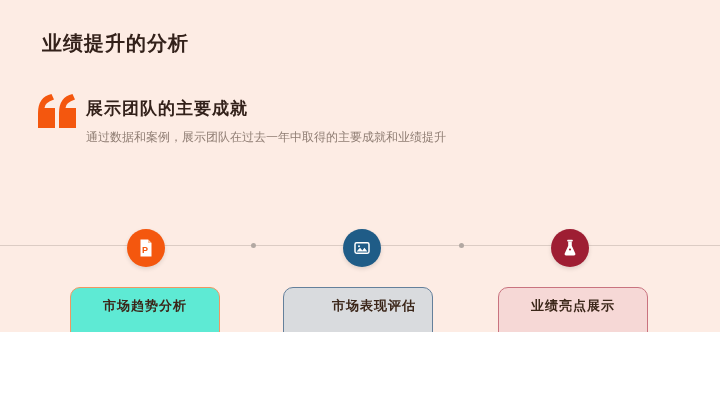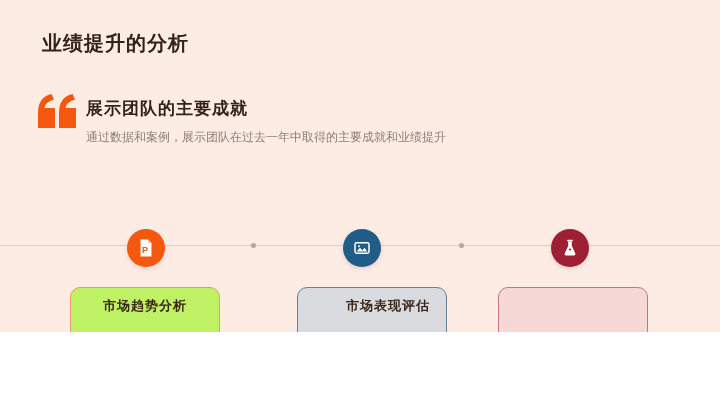--- a/index.html
+++ b/index.html
@@ -46,21 +46,21 @@
   .icon-0 { left: 127px; }
   .icon-1 { left: 343px; }
   .icon-2 { left: 551px; }
   .card {
     position: absolute; top: 287px;
     width: 150px; height: 64px;
     border: 1px solid; border-radius: 10px;
     text-align: center;
   }
   .card-0 { left: 70px; }
-  .card-1 { left: 297px; padding-left: 32px; }
+  .card-1 { left: 283px; padding-left: 32px; }
   .card-2 { left: 498px; }
   .card-title {
     margin-top: 9px;
     font-size: 13px; font-weight: bold; color: #3B2619;
     letter-spacing: 1px;
   }
   .card-desc {
     margin: 5px 9px 0 9px;
     font-size: 10px; line-height: 1.5; color: #7E6D64;
   }
@@ -102,24 +102,25 @@
   </div>
 
   <div class="milestone-icon icon-2" style="background: rgb(158, 30, 51);">
     <svg width="20" height="20" viewBox="0 0 20 20" xmlns="http://www.w3.org/2000/svg">
       <rect x="7.2" y="1.8" width="5.6" height="1.6" rx="0.6" fill="#FFFFFF"></rect>
       <path d="M8.2 3.6 H11.8 V7.8 L15.3 15.4 A1.4 1.4 0 0 1 14 17.4 H6 A1.4 1.4 0 0 1 4.7 15.4 L8.2 7.8 Z" fill="#FFFFFF"></path>
       <circle cx="10" cy="11.5" r="1.1" fill="#9E1E33"></circle>
     </svg>
   </div>
 
-  <div class="card card-0" style="background: #bef264; border-color: rgb(239, 151, 99);">
+  <div class="card card-0" style="background: #5eead4; border-color: rgb(239, 151, 99);">
     <div class="card-title">市场趋势分析</div>
   </div>
 
   <div class="card card-1" style="background: rgb(217, 219, 222); border-color: rgb(100, 128, 155);">
     <div class="card-title">市场表现评估</div>
   </div>
 
   <div class="card card-2" style="background: rgb(246, 216, 214); border-color: rgb(201, 115, 127);">
+    <div class="card-title">业绩亮点展示</div>
   </div>
 
 </div>
 
 </body></html>

